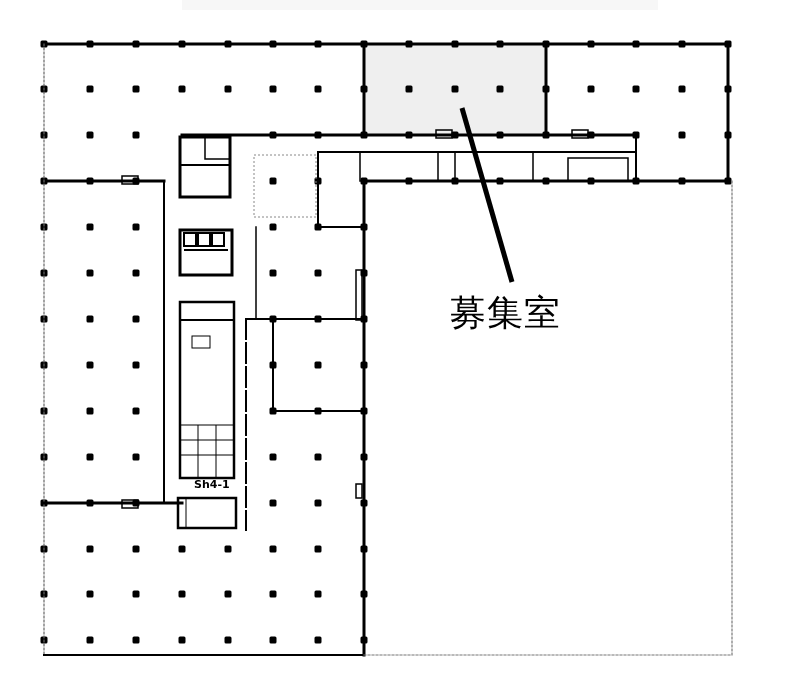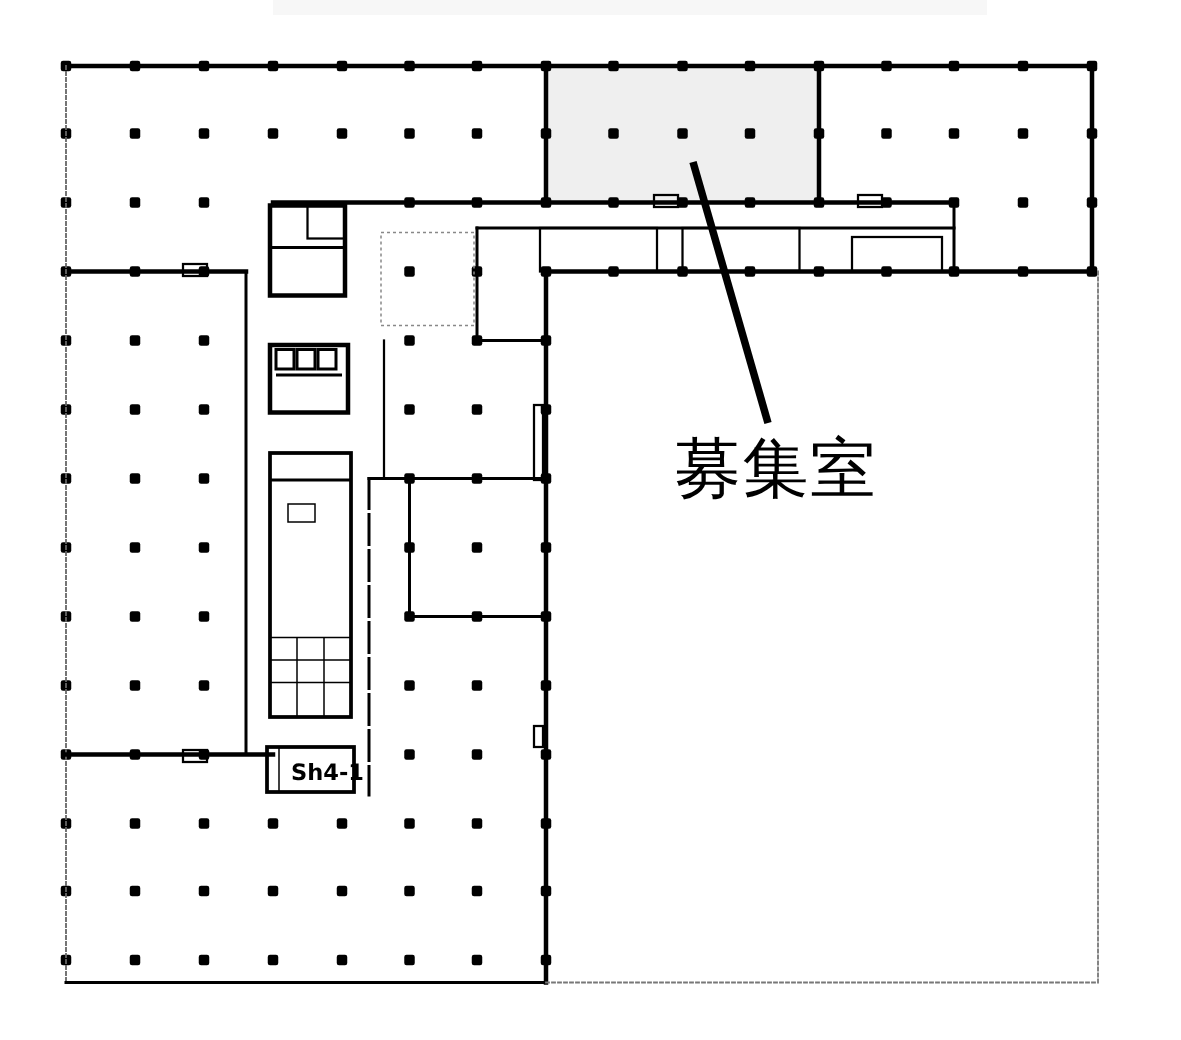--- a/index.html
+++ b/index.html
@@ -1,25 +1,25 @@
 <!DOCTYPE html>
 <html><head>
 <meta charset="utf-8">
 <style>
   html, body { margin:0; padding:0; background:#ffffff; }
   body { width:787px; height:693px; position:relative; overflow:hidden; font-family:"DejaVu Sans", sans-serif; }
   #plan { position:absolute; left:0; top:0; width:787px; height:693px; }
   .label-room {
     position:absolute; left:450px; top:288px;
-    font-family:"DejaVu Sans", sans-serif; font-size:44px; line-height:50px;
+    font-family:"DejaVu Sans", sans-serif; font-size:36px; line-height:50px;
     color:#000; letter-spacing:1px; white-space:nowrap;
   }
   .core-label {
-    position:absolute; left:194px; top:506px;
-    font-family:"DejaVu Sans", sans-serif; font-size:15px; color:#000; font-weight:bold;
+    position:absolute; left:194px; top:478px;
+    font-family:"DejaVu Sans", sans-serif; font-size:11px; color:#000; font-weight:bold;
   }
 </style>
 </head>
 <body>
 
 <svg id="plan" viewBox="0 0 787 693" xmlns="http://www.w3.org/2000/svg">
 
   <rect x="182" y="0" width="476" height="10" fill="#f7f7f7"></rect>
 
   <rect x="364" y="44" width="182" height="91" fill="#efefef"></rect>

